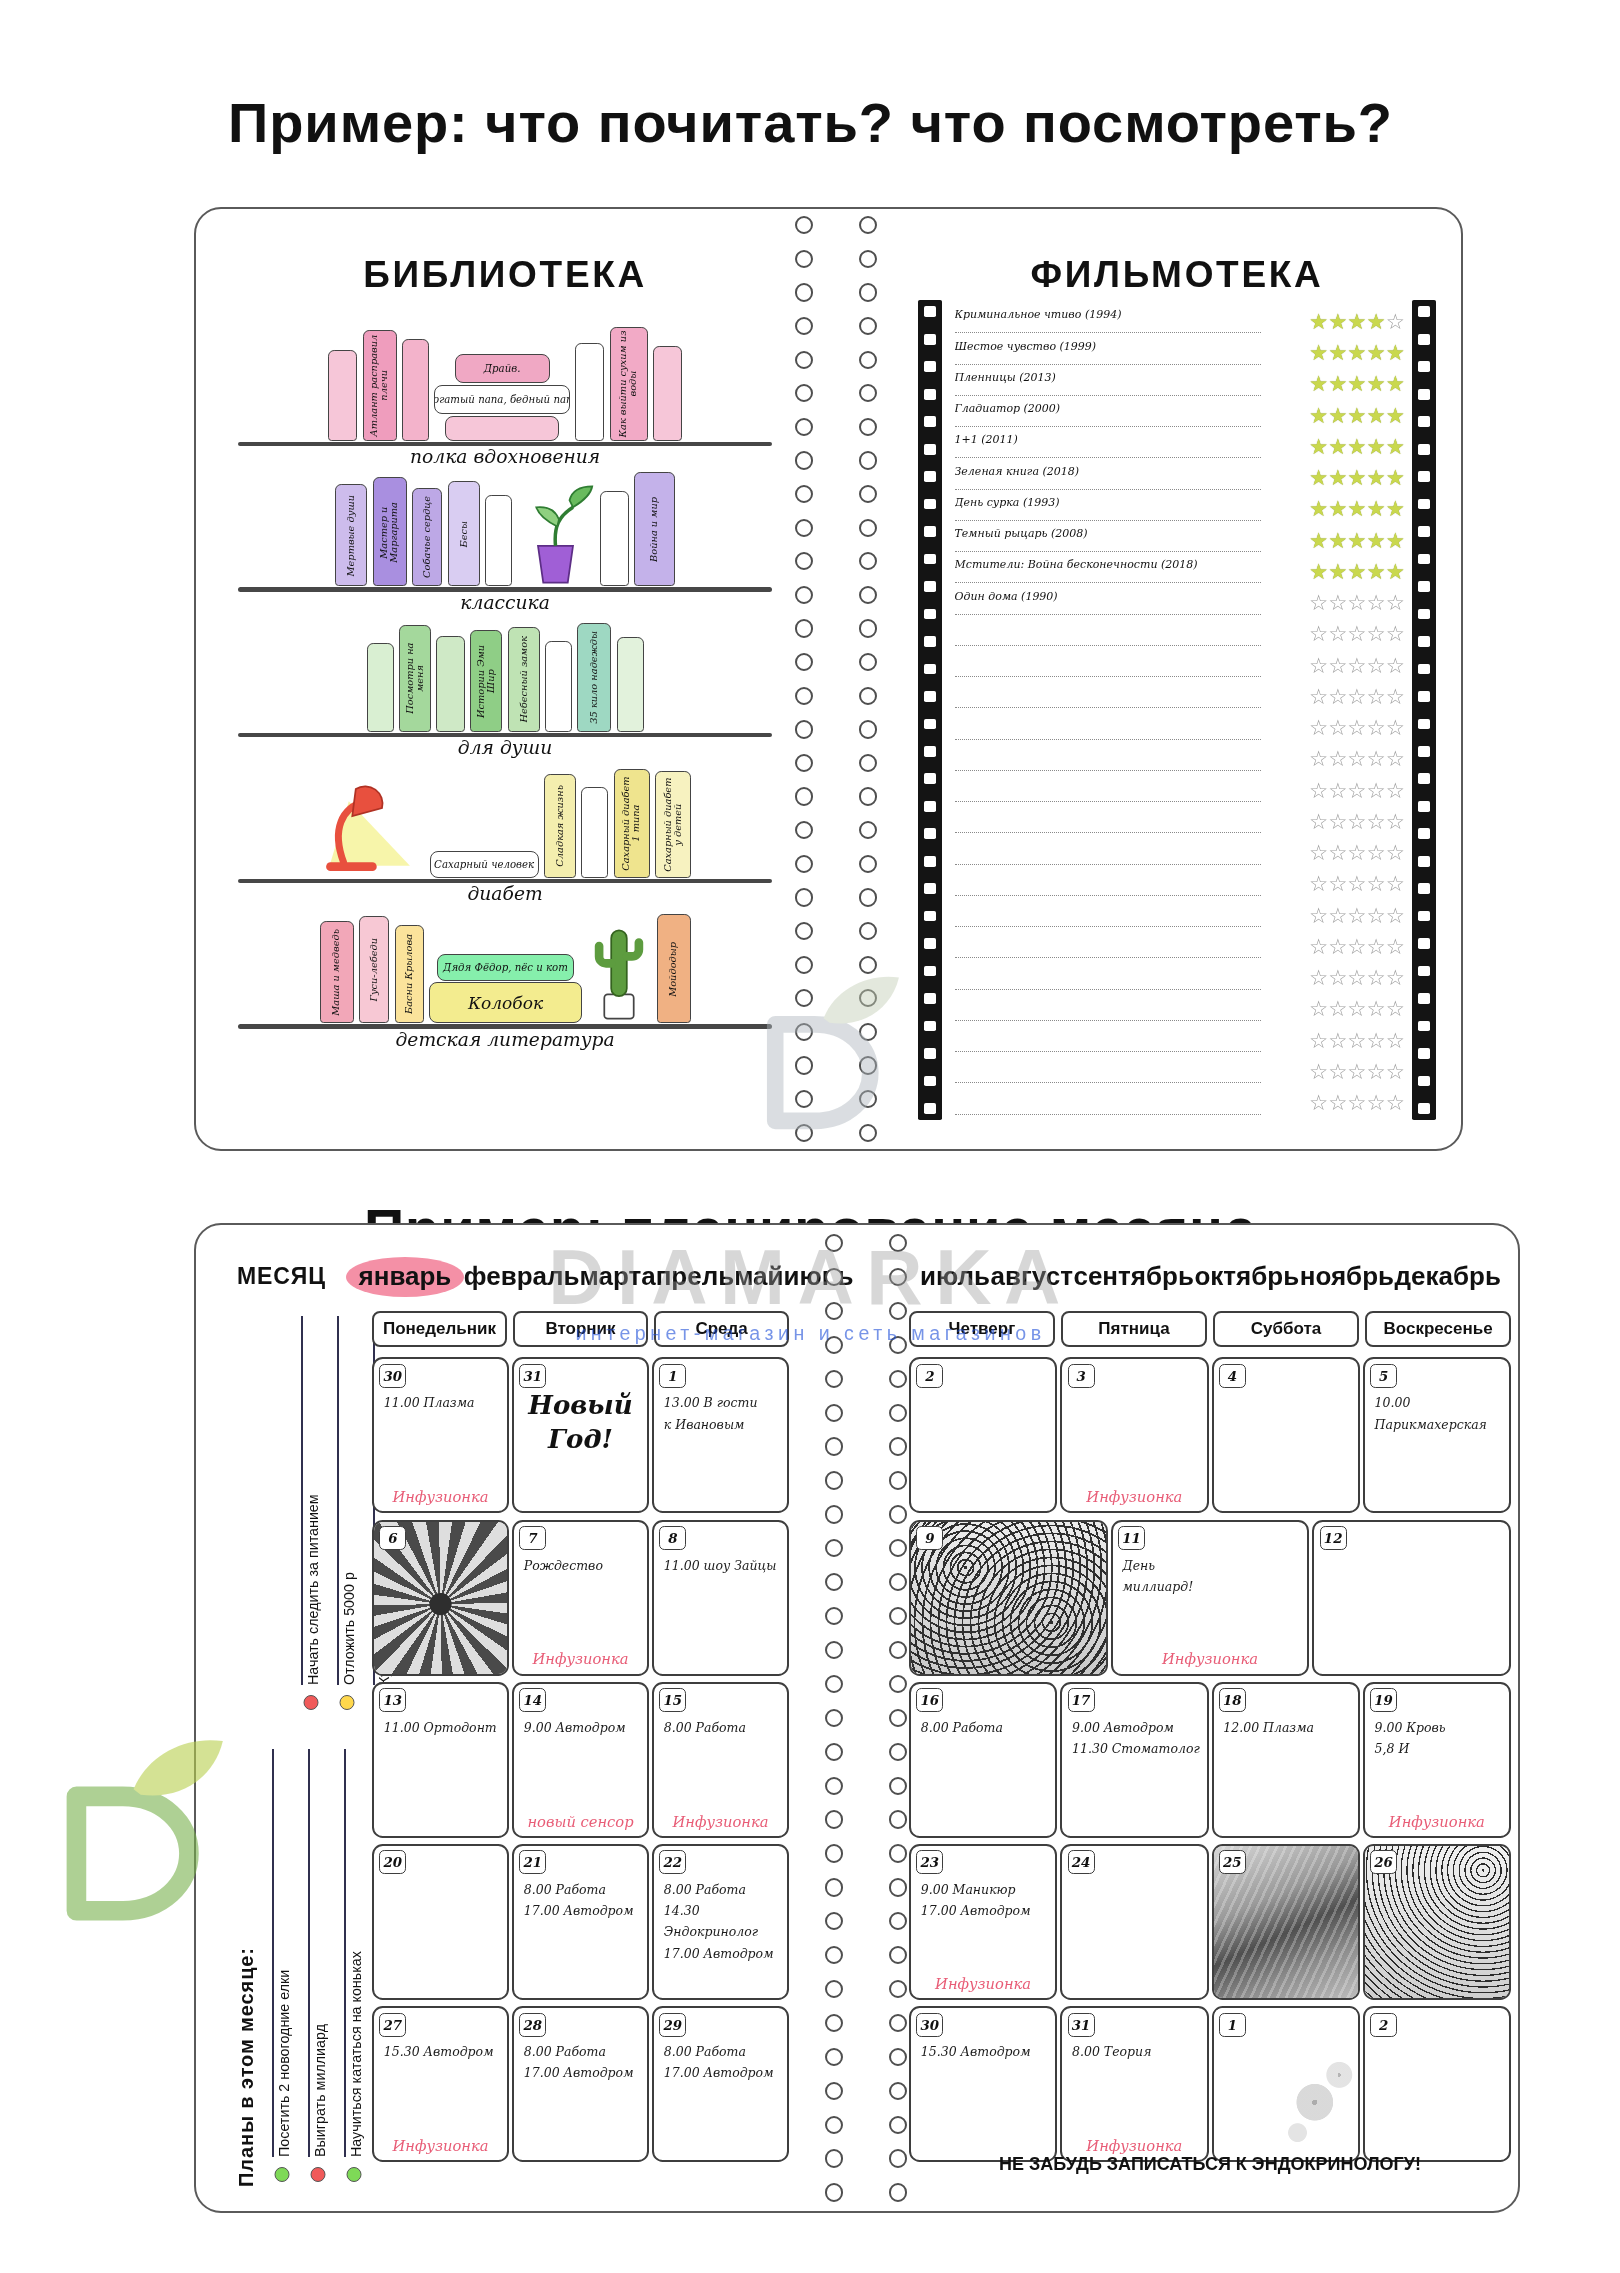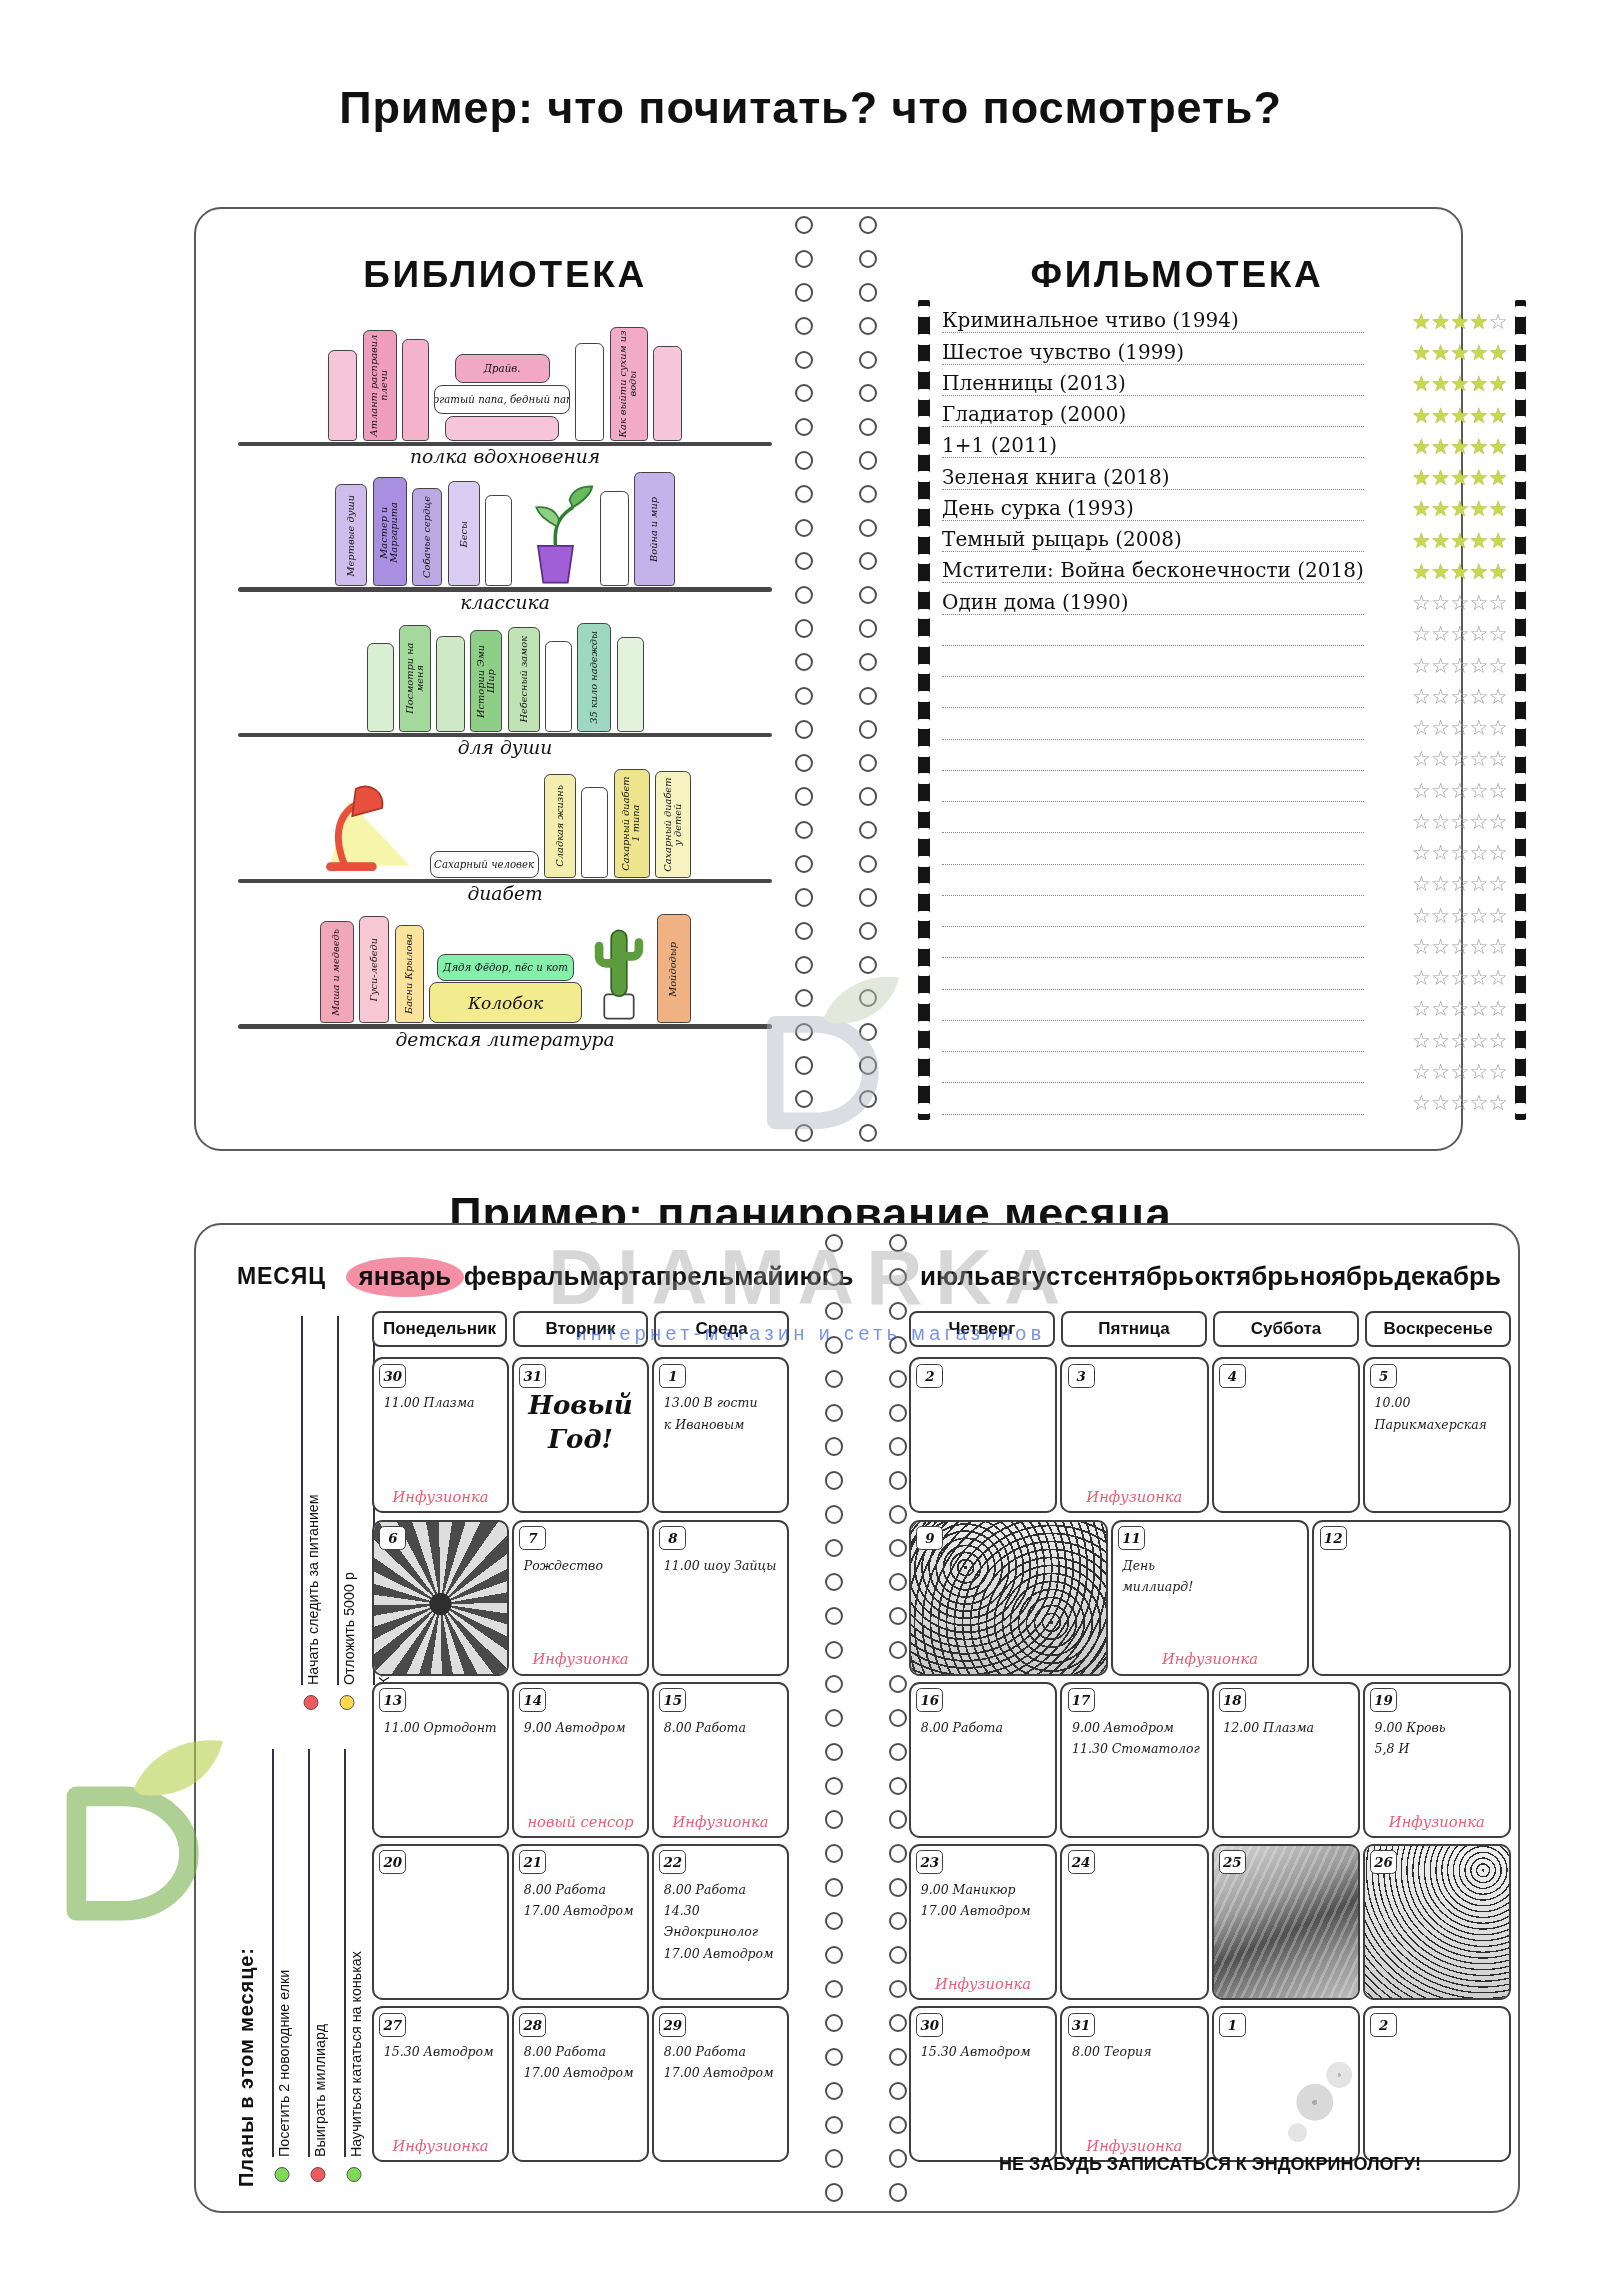--- a/index.html
+++ b/index.html
@@ -1,19 +1,19 @@
 <!DOCTYPE html>
 <html style="font-size:14.3px"><head>
 <meta charset="utf-8">
 <style>
   html,body{margin:0;padding:0;background:#fff;}
   .canvas{position:relative;width:1621px;height:2273px;background:#fff;overflow:hidden;
           font-family:"Liberation Sans",sans-serif;color:#111;}
 
-  .main-title{position:absolute;left:0;right:0;text-align:center;font-size:45px;font-weight:600;letter-spacing:0.9px;}
+  .main-title{position:absolute;left:0;right:0;text-align:center;font-size:56px;font-weight:600;letter-spacing:0.9px;}
   .t1{top:52px;}
   .t2{top:1158px;}
 
   
   .spread{position:absolute;border:2.2px solid #5a5a5a;border-radius:27px;background:#fff;}
   .spread-top{left:194px;top:207px;width:1265px;height:940px;}
   .spread-bottom{left:194px;top:1223px;width:1322px;height:986px;}
 
   .spiral{position:absolute;display:flex;justify-content:space-between;z-index:6;}
   .spread-top .spiral{left:599px;top:7.1px;bottom:7.1px;width:82px;}
@@ -36,22 +36,22 @@
   .shelf-label{text-align:center;font-family:"DejaVu Serif",serif;font-style:italic;font-size:18.7px;margin-top:0px;}
   .shelf-icon{display:flex;align-items:flex-end;}
 
   
   .films-page{position:absolute;left:713px;top:14.3px;width:536px;height:911px;}
   .filmstrip{position:absolute;top:77px;left:9px;right:9px;bottom:14.3px;display:flex;}
   .film-edge{width:24px;background:#141414;display:flex;flex-direction:column;justify-content:space-between;align-items:center;padding:6.2px 0;border-radius:1.8px;}
   .perf{width:11.6px;height:10.7px;background:#fff;border-radius:1.8px;}
   .film-rows{flex:1;display:flex;flex-direction:column;padding:1.8px 7.1px 5.3px 12.5px;}
   .film-row{flex:1;display:flex;align-items:flex-end;gap:9px;}
-  .film-title{flex:1;border-bottom:1.8px dotted #8a8a8a;font-family:"DejaVu Serif",serif;
-              font-size:20px;white-space:nowrap;overflow:hidden;padding-bottom:0.9px;height:23px;}
+  .film-title{flex:1;border-bottom:1.8px dotted #8a8a8a;font-family:"DejaVu Serif",serif;font-style:italic;
+              font-size:11px;white-space:nowrap;overflow:hidden;padding-bottom:0.9px;height:23px;}
   .stars{display:flex;width:135px;justify-content:flex-end;}
   .st{font-size:21.4px;line-height:1;}
   .st.filled{color:#c9d84e;text-shadow:0 0 0.9px #7d8b2b;}
   .st.empty{color:#9f9f9f;}
 
   
   .months-row{position:absolute;top:30px;left:0;right:0;height:43px;}
   .month-label{position:absolute;left:41px;top:8px;font-size:23px;font-weight:bold;letter-spacing:0.9px;}
   .months-box{position:absolute;top:0;display:flex;justify-content:space-between;align-items:center;height:43px;}
   #months-left{left:150px;width:463px;}

